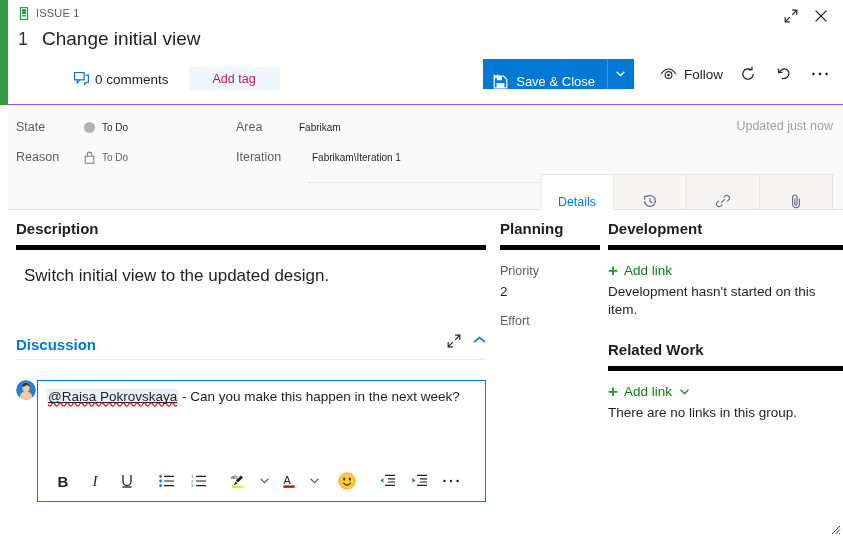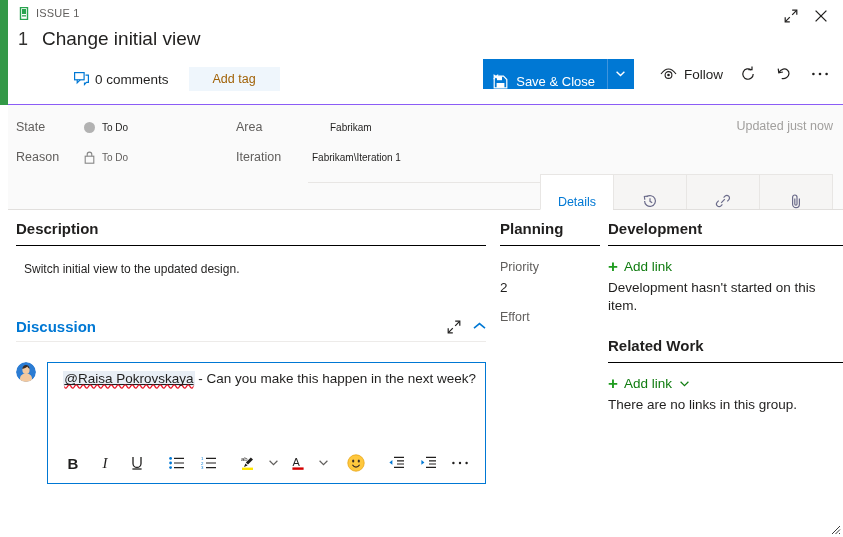--- a/index.html
+++ b/index.html
@@ -111,21 +111,21 @@
     align-items: center;
     gap: 6px;
     margin-left: 56px;
     cursor: pointer;
     font-size: 13.5px;
     color: #201f1e;
   }
   .add-tag {
     margin-left: 20px;
     background: #eff6fc;
-    color: #a16207;
+    color: #be185d;
     font-size: 12.5px;
     padding: 5px 24px;
     cursor: pointer;
   }
 
   .header-actions {
     position: absolute;
     right: 8px; top: 58px;
     display: flex;
     align-items: center;
@@ -259,40 +259,41 @@
   }
   .col-main { position: absolute; left: 8px; top: 10px; width: 470px; }
   .col-plan { position: absolute; left: 492px; top: 10px; width: 100px; }
   .col-dev  { position: absolute; left: 600px; top: 10px; width: 235px; }
 
   .section-head {
     font-size: 15px;
     font-weight: bold;
     color: #201f1e;
     padding-bottom: 8px;
-    border-bottom: 1px solid #000000;
+    border-bottom: 5px solid #000000;
   }
   .section-head.accent { color: #0078d4; }
   .section-head-row {
     display: flex;
     align-items: center;
     justify-content: space-between;
     border-bottom: 1px solid #edebe9;
     padding-bottom: 6px;
   }
   .section-head-row .section-head {
     border-bottom: none;
     padding-bottom: 0;
+    margin-top: 8px;
   }
   .head-icons { display: flex; align-items: center; gap: 12px; }
   .head-icon { cursor: pointer; display:block; }
 
   .desc-text {
     margin: 16px 0 0 8px;
-    font-size: 12px;
+    font-size: 17px;
     color: #201f1e;
   }
 
   .plan-field { margin-top: 14px; }
   .plan-label { font-size: 12.5px; color: #605e5c; }
   .plan-value { font-size: 13.5px; color: #201f1e; margin-top: 6px; min-height: 16px; cursor: pointer; }
 
   .add-link {
     display: flex;
     align-items: center;
@@ -308,23 +309,22 @@
     font-size: 13.5px;
     color: #201f1e;
     line-height: 1.35;
   }
   .spacer-lg { height: 22px; }
 
   
   .discussion-wrap {
     margin-top: 20px;
     display: flex;
-    gap: 11px;
+    gap: 1px;
     align-items: flex-start;
-    text-align: right;
   }
   .editor {
     flex: 1;
     border: 1px solid #0078d4;
     background: #ffffff;
     height: 120px;
     position: relative;
   }
   .editor-text {
     padding: 8px 9px;
@@ -488,21 +488,21 @@
             <path d="M3.2 5.2V3.4a2.3 2.3 0 0 1 4.6 0v1.8" fill="none" stroke="#868686" stroke-width="1.1"></path>
           </svg>
           <span>To Do</span>
         </span>
       </div>
     </div>
 
     <div class="field-grid col2">
       <div class="field-row">
         <span class="field-label">Area</span>
-        <span class="field-value" style="margin-left:36px">Fabrikam</span>
+        <span class="field-value" style="margin-left:5px">Fabrikam</span>
       </div>
       <div class="field-row">
         <span class="field-label">Iteration</span>
         <span class="field-value" style="margin-left:18px">Fabrikam\Iteration 1</span>
       </div>
     </div>
 
     <div class="updated">Updated just now</div>
   </div>
 

